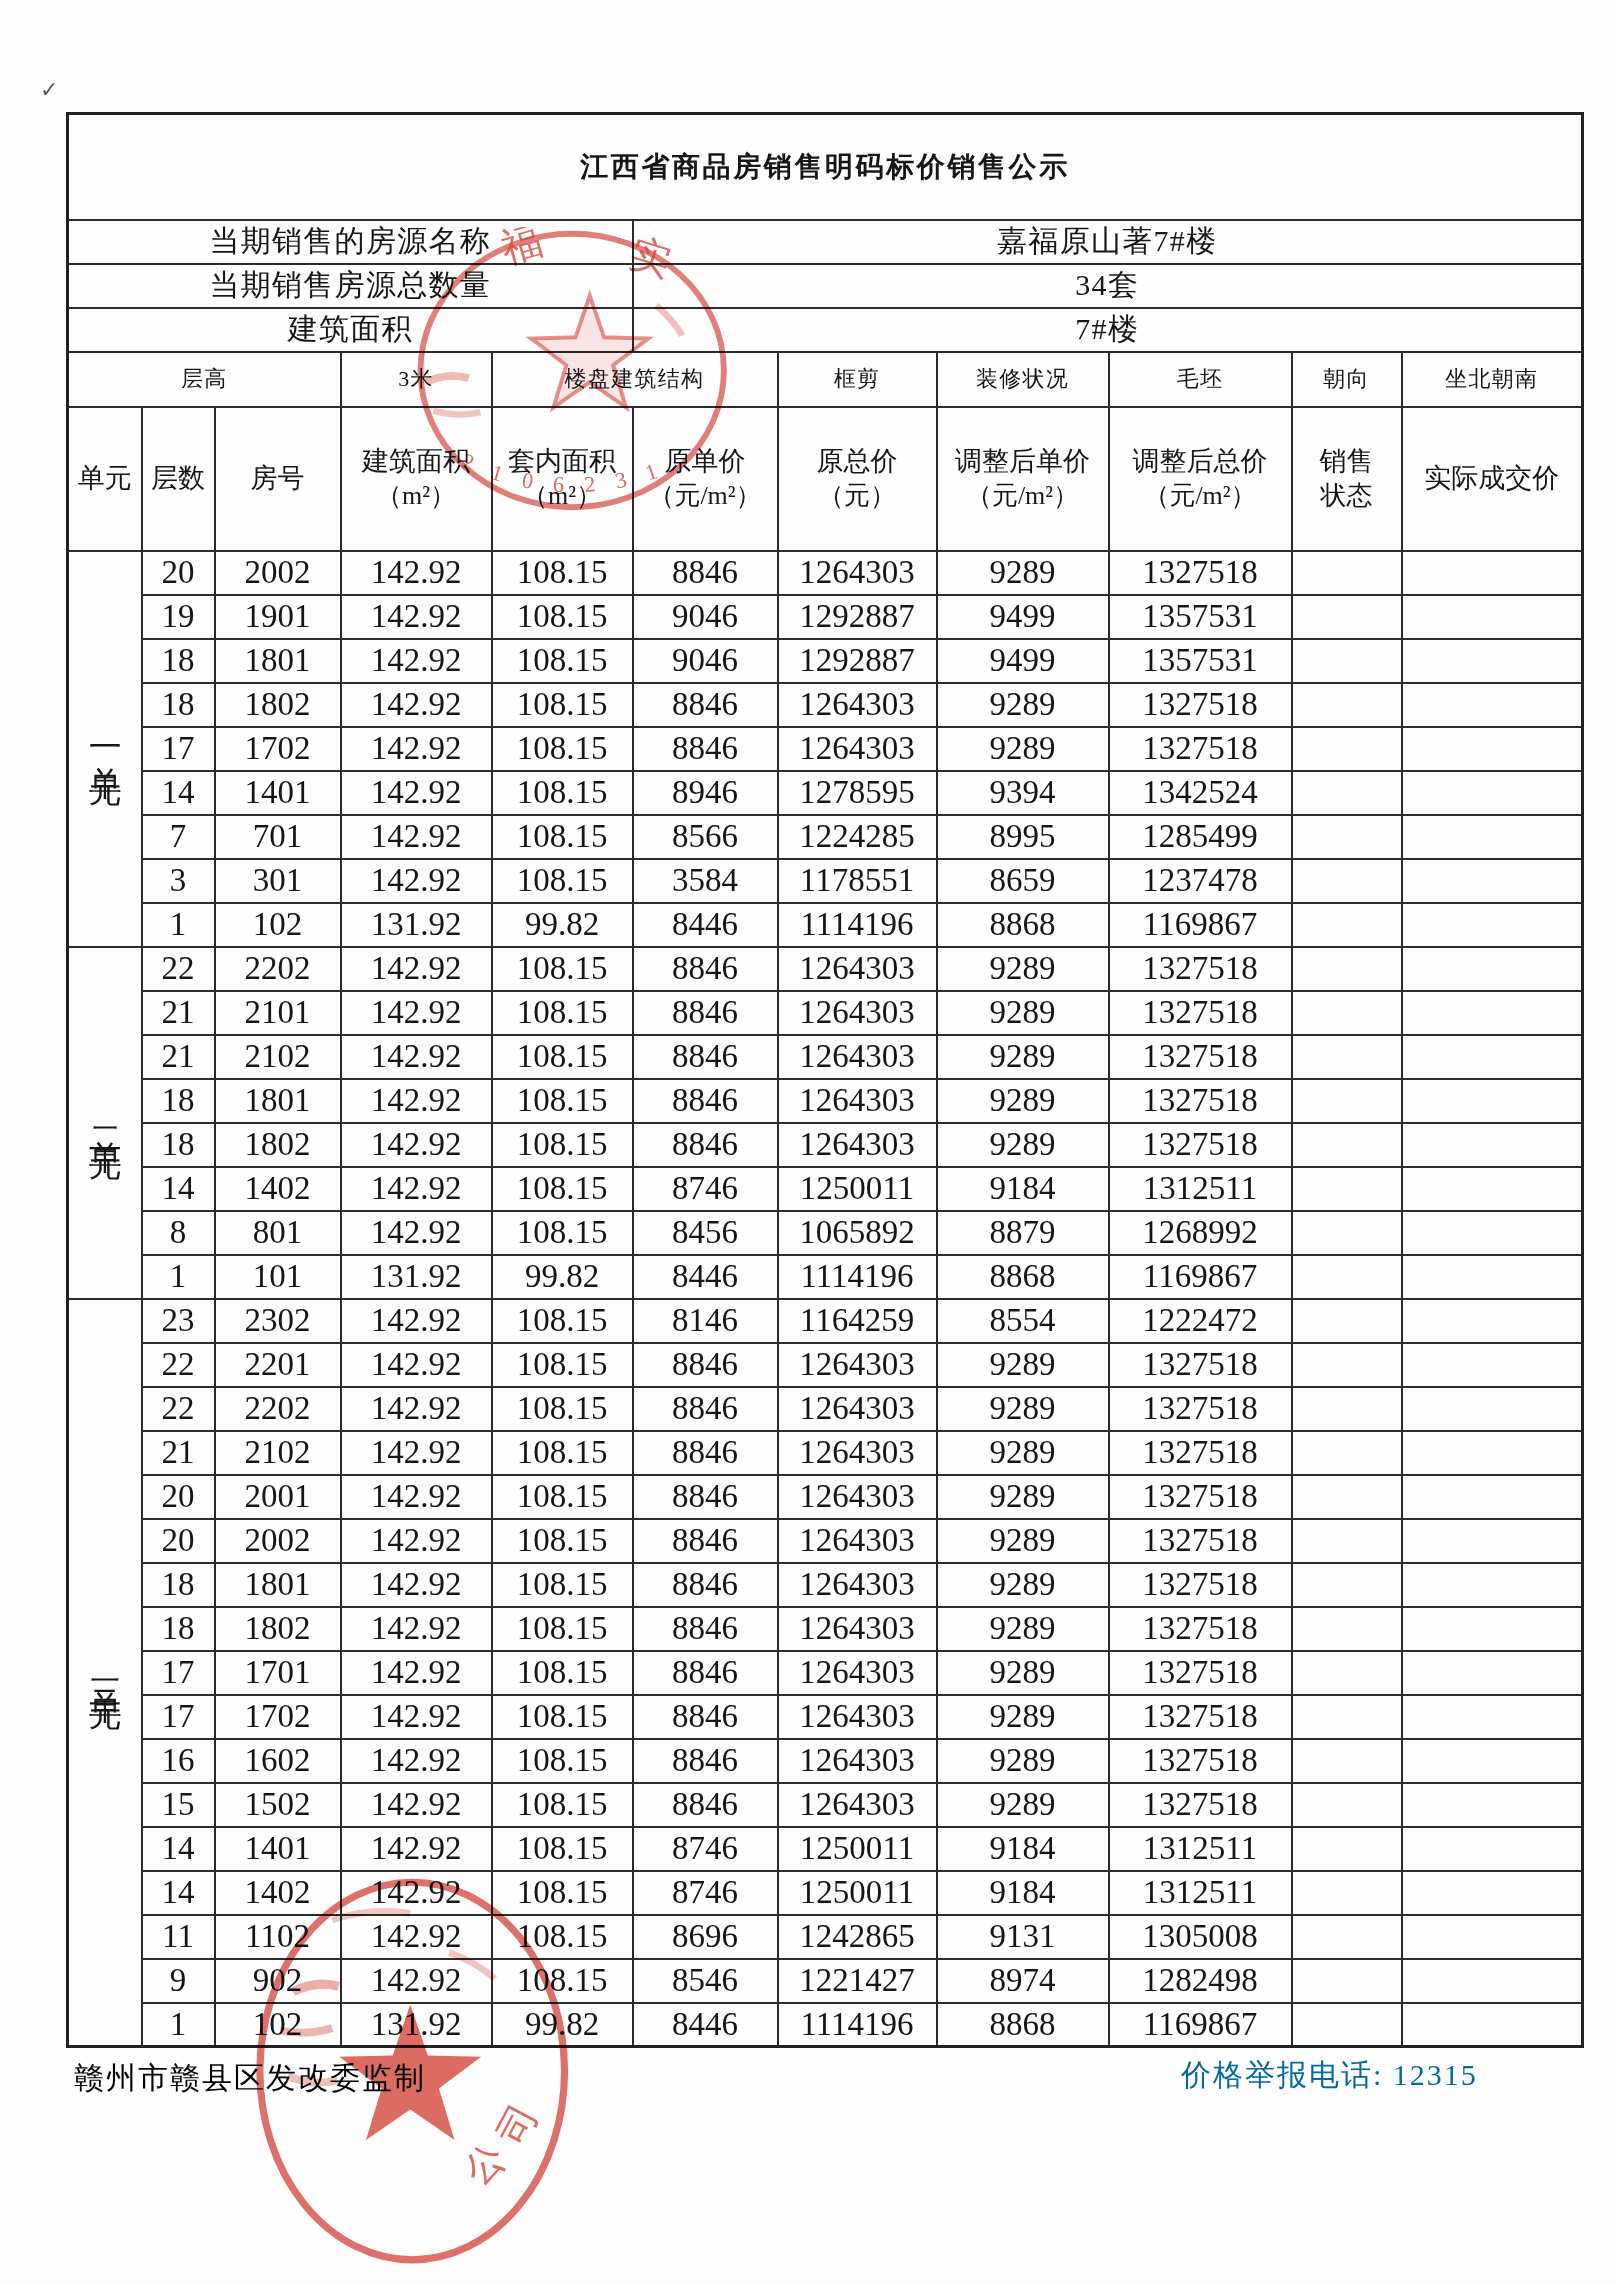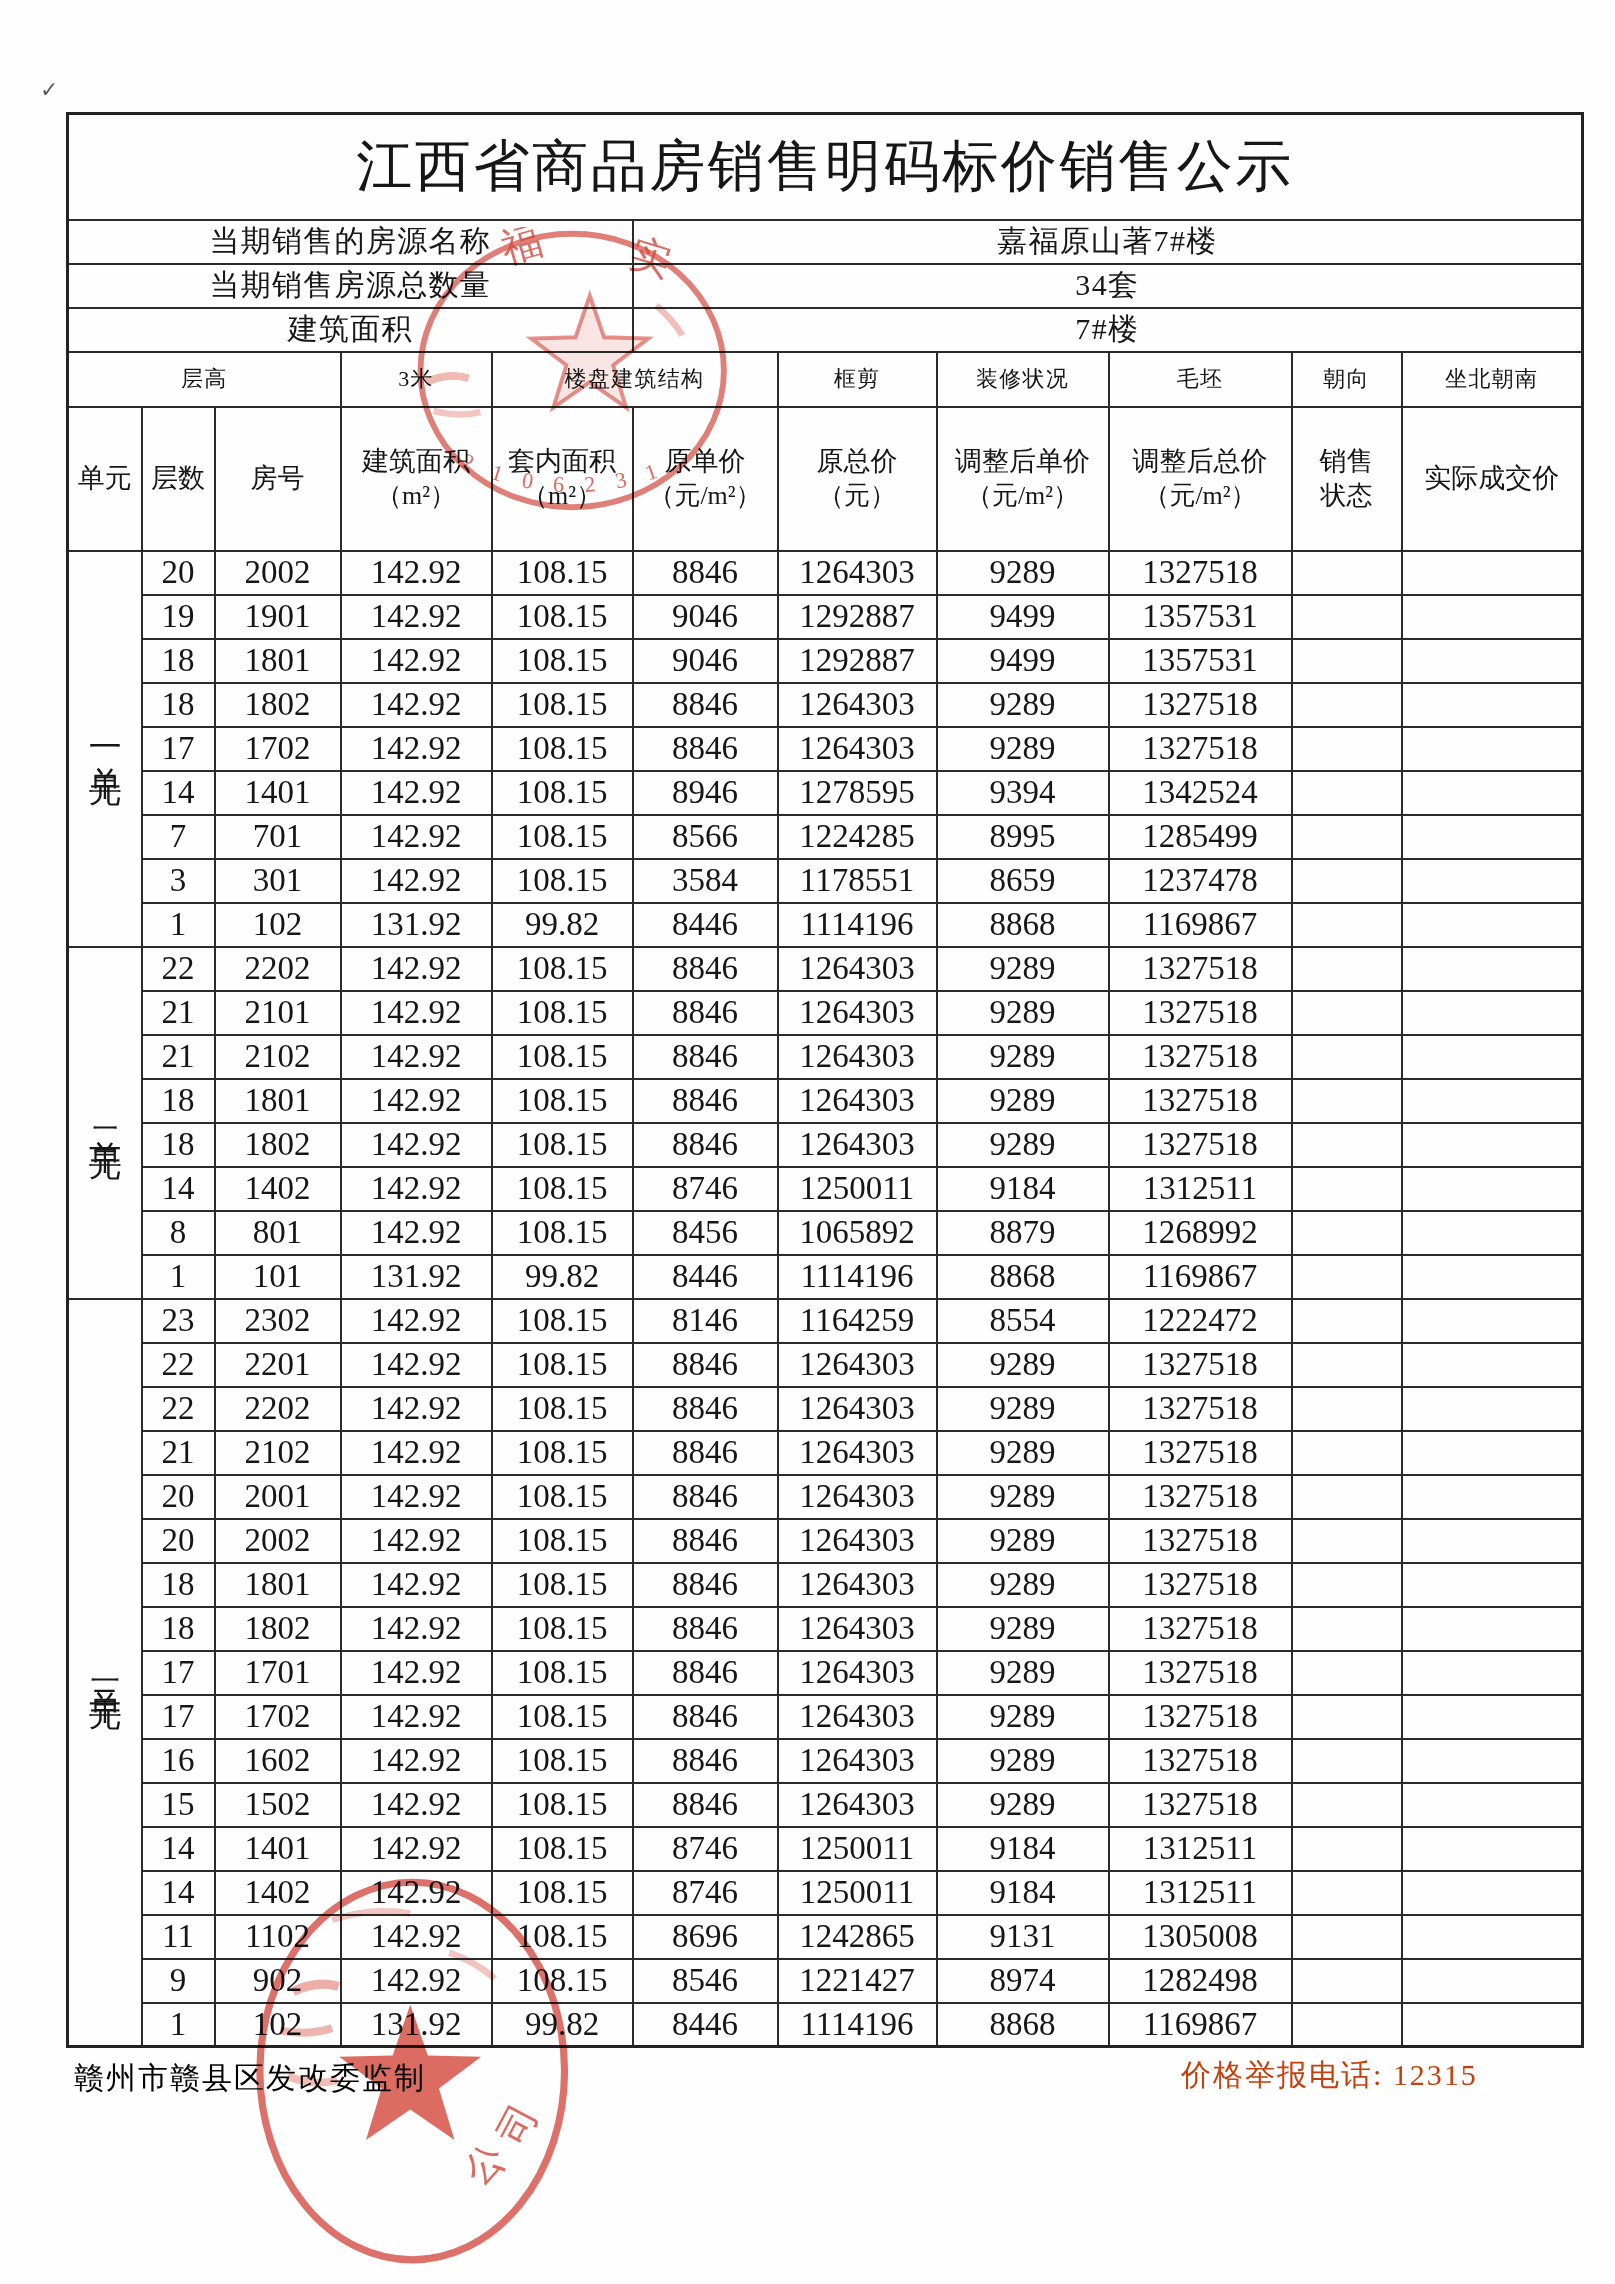--- a/index.html
+++ b/index.html
@@ -30,42 +30,42 @@
     text-align:center;
     vertical-align:middle;
     overflow:hidden;
   }
   table.price{border:3.3px solid #222;}
   tr.r-title{height:106px;}
   tr.r-info{height:44px;}
   tr.r-spec{height:55px;}
   tr.r-cols{height:144px;}
   tbody.data tr{height:44px;}
-  .title-cell{font-size:56px;font-weight:400;letter-spacing:2.6px;}
+  .title-cell{font-size:28px;font-weight:700;letter-spacing:2.6px;}
   .info-label{font-size:30px;letter-spacing:1.3px;}
   .info-value{font-size:30px;letter-spacing:1.3px;}
   .spec-cell{font-size:22px;letter-spacing:1.3px;}
   .col-head{font-size:27px;line-height:1.3;}
   .col-head .l2{font-size:26px;}
   tbody.data td{font-size:33px;}
   td.unit-cell{font-size:29px;}
   .unit-label{
     writing-mode:vertical-rl;
     text-orientation:upright;
     letter-spacing:10.4px;
     margin:0 auto;
     display:inline-block;
   }
   .footer-left{
     position:absolute;left:74px;top:2058px;
     font-size:30px;letter-spacing:2px;color:#000000;
   }
   .footer-right{
     position:absolute;left:1181px;top:2055px;
-    font-size:30px;letter-spacing:2px;color:#c2410c;
+    font-size:30px;letter-spacing:2px;color:#0369a1;
   }
   .stamp{position:absolute;mix-blend-mode:multiply;pointer-events:none;}
   .stamp text{font-family:"Liberation Serif","DejaVu Serif",serif;}
 </style>
 </head>
 <body>
 
 <div class="sheet">
 
   <div class="checkmark">✓</div>

